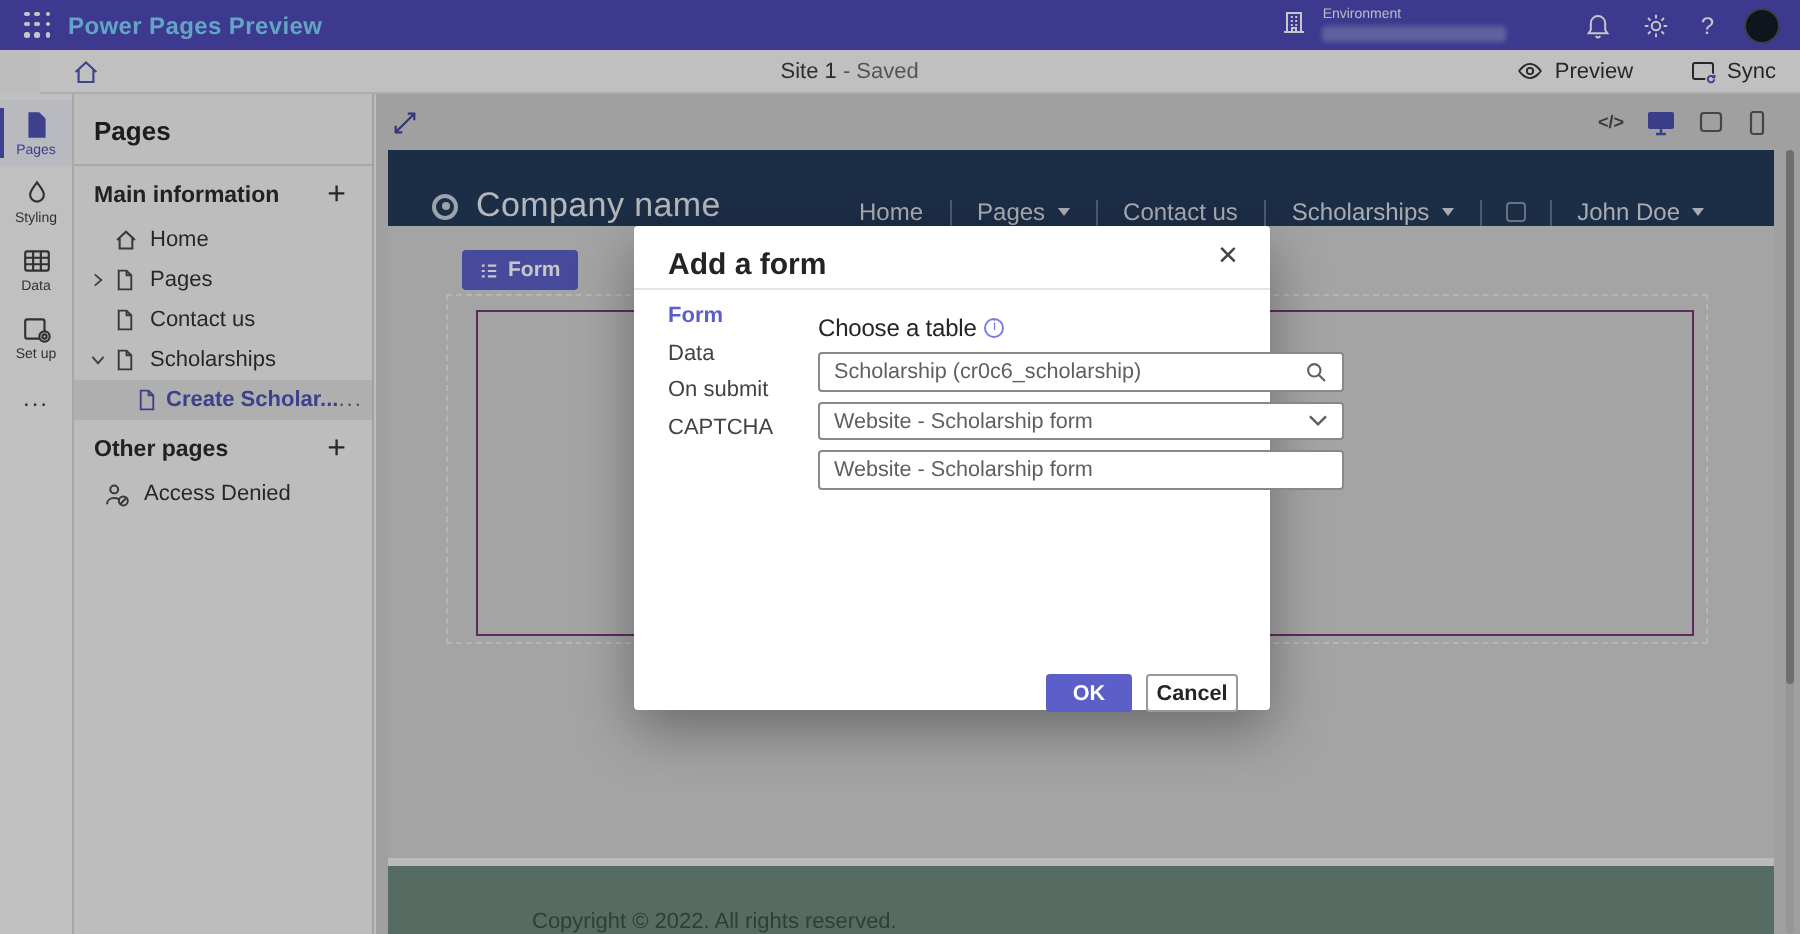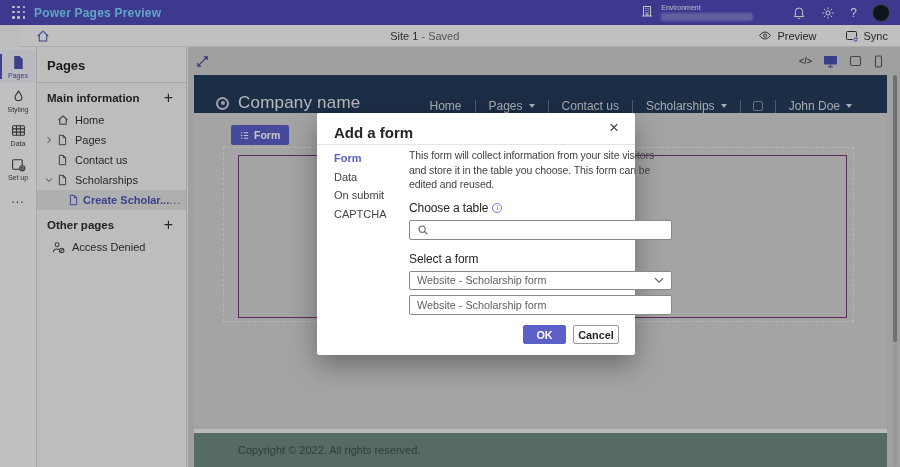--- a/index.html
+++ b/index.html
@@ -79,21 +79,21 @@
            border-top:4px solid #d8dde5; display:inline-block; margin-left:6px; }
   .nav-box { width:10px; height:10px; border:1px solid rgba(255,255,255,.45); border-radius:2px; margin:0 12px; cursor:pointer; }
 
   .site-body { position:relative; height:316px; background:#d2d2d2; }
   .form-chip { position:absolute; left:37px; top:12px; height:20px; background:#5b5fc7; color:#fff;
                display:flex; align-items:center; gap:5px; padding:0 9px; border-radius:2px;
                font-size:10.5px; font-weight:700; cursor:pointer; z-index:2; }
   .dashed-region { position:absolute; left:29px; top:34px; width:631px; height:175px; border:1px dashed #e8e8e8; }
   .form-placeholder { position:absolute; left:44px; top:42px; width:609px; height:163px; border:1.5px solid #793878; cursor:pointer; }
   .site-strip { height:4px; background:#f0f0f0; }
-  .site-footer { height:34px; background:#6f8a7d; display:flex; align-items:center; padding-left:44px; }
+  .site-footer { height:34px; background:#6f8a7d; display:flex; align-items:flex-end; padding-left:72px; }
   .footer-text { color:#3c5148; font-size:11px; }
 
   .vscroll { position:absolute; top:28px; right:3px; width:4px; bottom:0; background:#c2c2c2; border-radius:2px; }
   .vscroll .thumb { position:absolute; top:0; left:0; right:0; height:68%; background:#8f8f8f; border-radius:2px; cursor:pointer; }
 
   
   .overlay { position:absolute; inset:0; background:rgba(0,0,0,.22); z-index:40; }
   .dialog { position:absolute; left:269px; top:113px; width:318px; height:242px; background:#fff;
             border-radius:2px; box-shadow:0 10px 28px rgba(0,0,0,.35); z-index:50;margin-left:48px; }
   .dlg-title { position:absolute; left:17px; top:11px; font-size:15px; font-weight:700; color:#242424; }
@@ -111,21 +111,21 @@
               font-size:7px; line-height:8px; text-align:center; cursor:pointer; flex:none; }
   .info-dot.sup { position:relative; top:-5px; }
   .tbox { margin-top:5px; height:20px; border:1px solid #8a8886; border-radius:2px; background:#fff;
           display:flex; align-items:center; padding:0 7px; }
   .tbox input { flex:1; border:none; outline:none; font-family:"Liberation Sans",sans-serif;
                 font-size:10.8px; color:#5f5f5f; background:transparent; }
   .tbox .trail { color:#605e5c; flex:none; display:flex; cursor:pointer; }
   .dropdown { margin-top:5px; height:19px; border:1px solid #8a8886; border-radius:2px; background:#fff;
               display:flex; align-items:center; padding:0 7px; cursor:pointer; }
   .dropdown .val { flex:1; font-size:10.8px; color:#5f5f5f; }
-  .dlg-buttons { position:absolute; right:16px; top:212px; display:flex; gap:7px; }
+  .dlg-buttons { position:absolute; right:16px; top:224px; display:flex; gap:7px; }
   .btn { height:19px; border-radius:2px; font-family:"Liberation Sans",sans-serif; font-size:10.8px; font-weight:700;
          display:flex; align-items:center; justify-content:center; cursor:pointer; }
   .btn-primary { width:43px; background:#5b5fc7; color:#fff; border:1px solid #5b5fc7; }
   .btn-secondary { width:46px; background:#fff; color:#242424; border:1px solid #9b9a99; }
 </style>
 </head>
 <body>
 
 <div class="app">
 
@@ -409,38 +409,35 @@
     <div class="dlg-divider"></div>
 
     <nav class="dlg-tabs">
       <span class="dlg-tab active">Form</span>
       <span class="dlg-tab">Data</span>
       <span class="dlg-tab">On submit</span>
       <span class="dlg-tab">CAPTCHA</span>
     </nav>
 
     <div class="dlg-content">
-      <p class="dlg-desc">This form will collect information from your site visitors and store it in the table you choose. This form can be edited and reused.</p>
 
       <div class="fld-label-row">
         <span class="fld-label">Choose a table</span>
         <span class="info-dot">i</span>
       </div>
       <div class="tbox">
+        <input value="Scholarship (cr0c6_scholarship)" style="">
         <span class="trail">
           <svg class="ic" width="12" height="12" viewBox="0 0 14 14" fill="none" stroke="currentColor" stroke-width="1.2">
             <circle cx="6" cy="6" r="3.6"></circle>
               <path d="M8.7 8.7 12.2 12.2"></path>
           </svg>
         </span>
       </div>
 
-      <div class="fld-label-row" style="margin-top:12px;">
-        <span class="fld-label">Select a form</span>
-      </div>
       <div class="dropdown">
         <span class="val">Website - Scholarship form</span>
         <span class="trail" style="color:#605e5c; display:flex;">
           <svg class="ic" width="10" height="7" viewBox="0 0 10 7" fill="none" stroke="currentColor" stroke-width="1.2">
             <path d="M1 1.2 5 5.2 9 1.2"></path>
           </svg>
         </span>
       </div>
 
       <div class="tbox">

